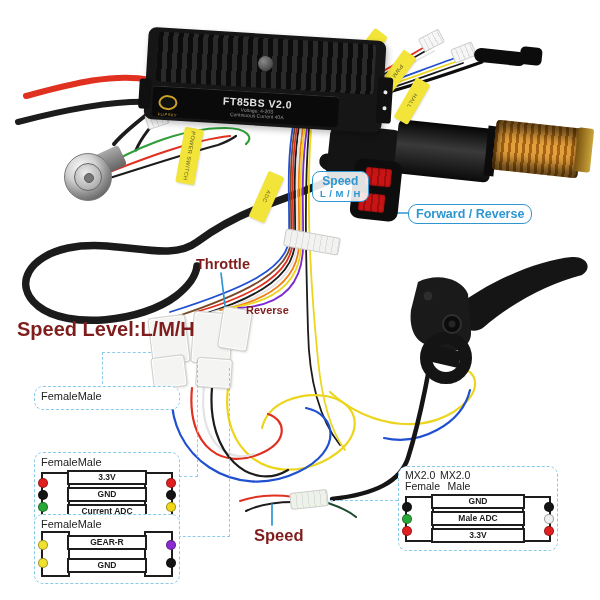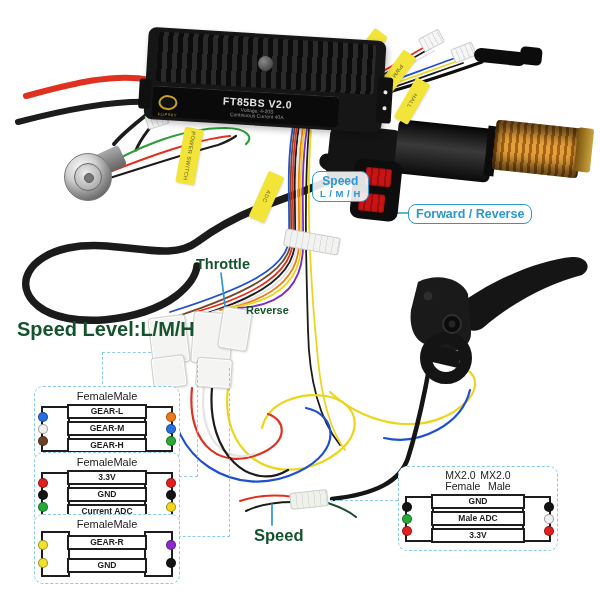--- a/index.html
+++ b/index.html
@@ -59,30 +59,30 @@
   .barrel{background:#0c0c0c;border-radius:7px;z-index:2;}
   .tag{z-index:2;border-radius:2px;display:flex;align-items:center;justify-content:center;
     box-shadow:1px 1px 2px rgba(0,0,0,.15);}
   .tag span{writing-mode:vertical-rl;font-size:5.5px;color:#5a5a28;letter-spacing:.5px;text-align:center;line-height:6px;}
   .bigconn{background:#f4f4f2;border:1px solid #cfcfcc;border-radius:4px;z-index:2;
     box-shadow:inset 0 0 0 1px #fff,1px 1px 2px rgba(0,0,0,.12);}
   .inline-conn{background:#f2f2f0;border:1px solid #ccc;border-radius:3px;z-index:2;
     background-image:repeating-linear-gradient(90deg,transparent 0 5px,#ddd 5px 6px);}
 
   
-  .lbl{color:#14532d;z-index:6;white-space:nowrap;font-weight:600;}
+  .lbl{color:#7f1d1d;z-index:6;white-space:nowrap;font-weight:600;}
   .lblbox{border:1.6px solid #2e96d1;border-radius:8px;background:rgba(255,255,255,.88);
     padding:2px 7px;text-align:center;z-index:6;color:#2e96d1;font-weight:600;}
 
   
   .dash{z-index:2;border-color:#8ecbe9 !important;}
 
   
   .diag{border:1.5px dashed #86c9e8;border-radius:9px;background:#fff;padding:3px 6px 6px 6px;z-index:4;}
-  .diag-hdr{display:flex;justify-content:center;font-size:11px;color:#222;margin-bottom:1px;}
+  .diag-hdr{display:flex;justify-content:flex-start;font-size:11px;color:#222;margin-bottom:1px;}
   .hdr2{display:flex;flex-direction:column;font-size:10.5px;line-height:11px;color:#222;}
   .hdr2.r{align-items:flex-end;}
   .diag-body{display:flex;align-items:center;position:relative;}
   .conn{position:relative;width:25px;height:42px;border:2px solid #1d1d1d;background:#fff;flex:0 0 auto;}
   .pins{position:absolute;top:3px;bottom:3px;display:flex;flex-direction:column;justify-content:space-around;}
   .conn.f .pins{left:-5px;} .conn.m .pins{right:-5px;}
   .pin{width:8px;height:8px;border-radius:50%;border:1px solid rgba(0,0,0,.35);}
   .rows{flex:1;display:flex;flex-direction:column;justify-content:center;margin:0 -3px;z-index:1;}
   .row{border:2px solid #1d1d1d;background:#fff;font-size:8.5px;font-weight:bold;color:#1d1d1d;
     text-align:center;line-height:11px;margin:1px 0;white-space:nowrap;padding:0 2px;}
@@ -232,51 +232,30 @@
 
 <div class="abs dash" style="left:102px;top:352px;width:48px;height:36px;border-left:1.5px dashed;border-top:1.5px dashed;"></div>
 <div class="abs dash" style="left:168px;top:360px;width:29px;height:116px;border-right:1.5px dashed;border-bottom:1.5px dashed;"></div>
 <div class="abs dash" style="left:168px;top:368px;width:61px;height:168px;border-right:1.5px dashed;border-bottom:1.5px dashed;"></div>
 <div class="abs dash" style="left:330px;top:500px;width:68px;height:0;border-top:1.5px dashed;"></div>
 
 <div class="abs lblbox" style="left:312px;top:171px;">
   <div style="font-size:12px;">Speed</div>
   <div style="font-size:9.5px;letter-spacing:.5px;">L / M / H</div>
 </div>
-<div class="abs lblbox" style="left:408px;top:204px;font-size:12.5px;">Forward / Reverse</div>
+<div class="abs lblbox" style="left:408px;top:204px;font-size:12.5px;border-radius:9px;">Forward / Reverse</div>
 <div class="abs lbl" style="left:196px;top:256px;font-size:14.5px;">Throttle</div>
 <div class="abs lbl" style="left:246px;top:304px;font-size:11px;">Reverse</div>
 <div class="abs lbl" style="left:17px;top:318px;font-size:20px;">Speed Level:L/M/H</div>
 <div class="abs lbl" style="left:254px;top:526px;font-size:16.5px;">Speed</div>
 
 <div class="abs diag" style="left:34px;top:386px;width:132px;">
   <div class="diag-hdr">
     <span>Female</span>
     <span>Male</span>
-  </div>
-  <div class="diag-body">
-    <div class="conn f">
-      <div class="pins">
-        <span class="pin" style="background-color: rgb(42, 109, 224);"></span>
-        <span class="pin" style="background-color: rgb(240, 240, 240);"></span>
-        <span class="pin" style="background-color: rgb(107, 66, 38);"></span>
-      </div>
-    </div>
-    <div class="rows">
-      <div class="row">GEAR-L</div>
-      <div class="row">GEAR-M</div>
-      <div class="row">GEAR-H</div>
-    </div>
-    <div class="conn m">
-      <div class="pins">
-        <span class="pin" style="background-color: rgb(240, 120, 24);"></span>
-        <span class="pin" style="background-color: rgb(42, 109, 224);"></span>
-        <span class="pin" style="background-color: rgb(40, 168, 56);"></span>
-      </div>
-    </div>
   </div>
 </div>
 
 <div class="abs diag" style="left:34px;top:452px;width:132px;">
   <div class="diag-hdr">
     <span>Female</span>
     <span>Male</span>
   </div>
   <div class="diag-body">
     <div class="conn f">

